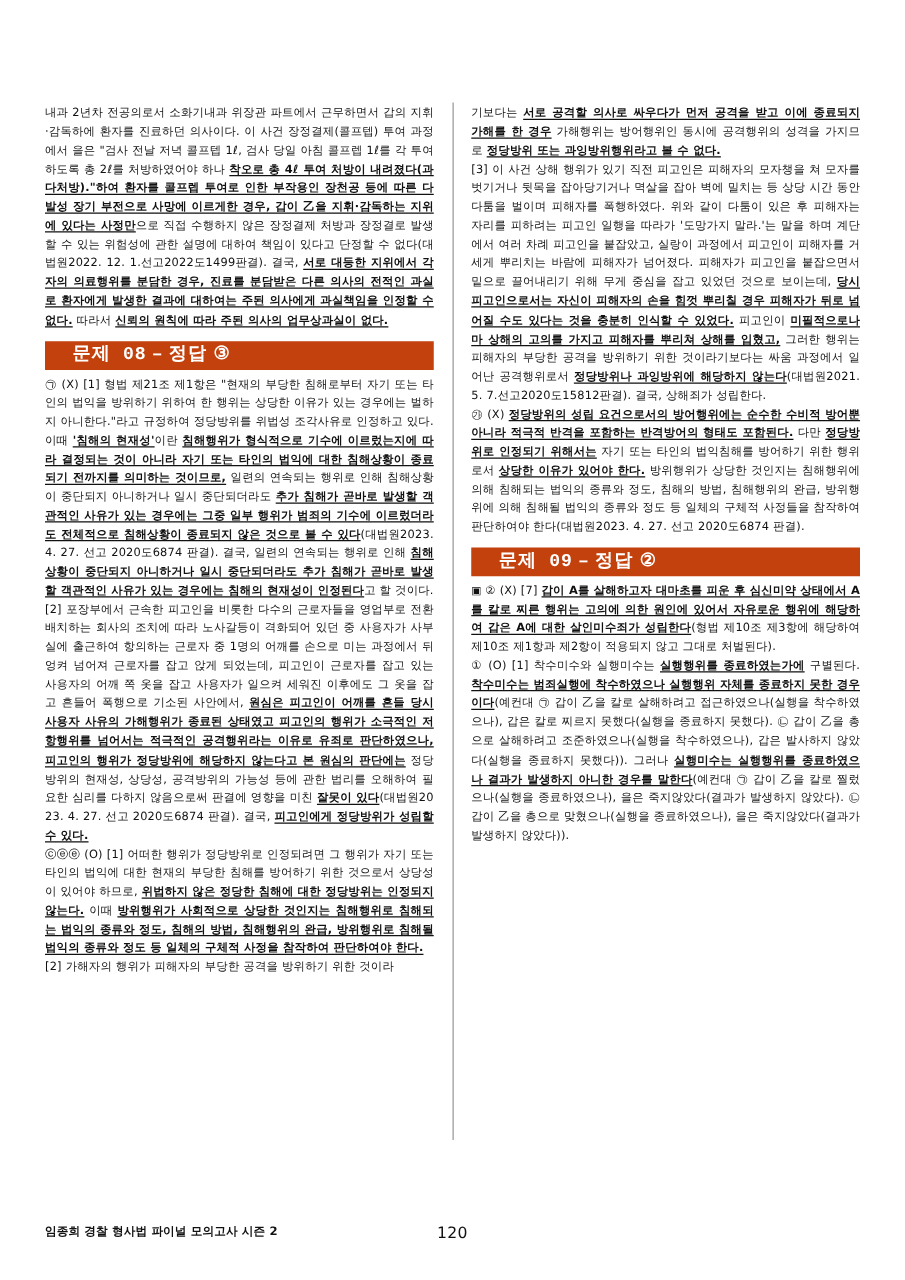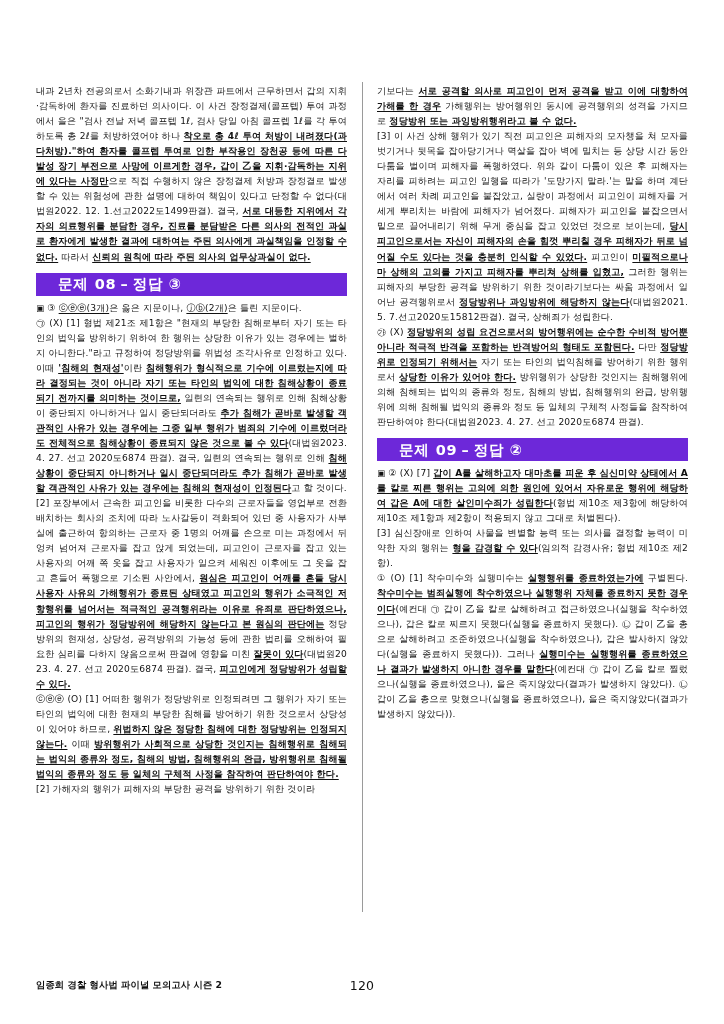--- a/index.html
+++ b/index.html
@@ -60,32 +60,33 @@
     word-break: break-all;
     color: #111;
   }
 
   p.t + p.t { margin-top: 0; }
 
   .u { text-decoration: underline; text-underline-offset: 1.5px; }
   .bu { font-weight: bold; text-decoration: underline; text-underline-offset: 1.5px; }
 
   .qbar {
-    background: #6d28d9;
+    background: #c2410c;
     color: #ffffff;
     font-weight: bold;
     font-size: 14.5px;
     line-height: 22px;
     height: 23px;
     padding: 0 0 0 22px;
     margin: 8px 0 5px 0;
     letter-spacing: 0.06em;
     white-space: nowrap;
     display: flex;
     align-items: center;
+    font-family: Liberation Mono, monospace;
   }
   .qbar .dash { padding: 0 4px; }
 
   .marker {
     font-size: 8.6px;
     letter-spacing: 0;
   }
 
   .footer {
     position: absolute;
@@ -122,55 +123,53 @@
 
       <p class="t"><span>내과 2년차 전공의로서 소화기내과 위장관 파트에서 근무하면서 갑의 지휘·감독하에 환자를 진료하던 의사이다. 이 사건 장정결제(콜프텝) 투여 과정에서 을은 "검사 전날 저녁 콜프텝 1ℓ, 검사 당일 아침 콜프렙 1ℓ를 각 투여하도록 총 2ℓ를 처방하였어야 하나 </span><span class="bu">착오로 총 4ℓ 투여 처방이 내려졌다(과다처방)."하여 환자를 콜프렙 투여로 인한 부작용인 장천공 등에 따른 다발성 장기 부전으로 사망에 이르게한 경우, 갑이 乙을 지휘·감독하는 지위에 있다는 사정만</span><span>으로 직접 수행하지 않은 장정결제 처방과 장정결로 발생할 수 있는 위험성에 관한 설명에 대하여 책임이 있다고 단정할 수 없다(대법원2022. 12. 1.선고2022도1499판결). 결국, </span><span class="bu">서로 대등한 지위에서 각자의 의료행위를 분담한 경우, 진료를 분담받은 다른 의사의 전적인 과실로 환자에게 발생한 결과에 대하여는 주된 의사에게 과실책임을 인정할 수 없다.</span><span> 따라서 </span><span class="bu">신뢰의 원칙에 따라 주된 의사의 업무상과실이 없다.</span></p>
 
       <div class="qbar">
         <span>문제 08</span>
         <span class="dash">–</span>
         <span>정답</span>
         <span style="padding-left:5px">③</span>
       </div>
 
-      <p class="t"><span class="marker">▣</span> <span>③</span> <span class="u">ⓒⓔⓔ(3개)</span><span>은 옳은 지문이나, </span><span class="u">ⓙⓑ(2개)</span><span>은 틀린 지문이다.</span></p>
 
       <p class="t"><span>㉠ (X) [1] </span><span>형법 제21조 제1항은 "현재의 부당한 침해로부터 자기 또는 타인의 법익을 방위하기 위하여 한 행위는 상당한 이유가 있는 경우에는 벌하지 아니한다."라고 규정하여 정당방위를 위법성 조각사유로 인정하고 있다. 이때 </span><span class="bu">'침해의 현재성'</span><span>이란 </span><span class="bu">침해행위가 형식적으로 기수에 이르렀는지에 따라 결정되는 것이 아니라 자기 또는 타인의 법익에 대한 침해상황이 종료되기 전까지를 의미하는 것이므로,</span><span> 일련의 연속되는 행위로 인해 침해상황이 중단되지 아니하거나 일시 중단되더라도 </span><span class="bu">추가 침해가 곧바로 발생할 객관적인 사유가 있는 경우에는 그중 일부 행위가 범죄의 기수에 이르렀더라도 전체적으로 침해상황이 종료되지 않은 것으로 볼 수 있다</span><span>(대법원2023. 4. 27. 선고 2020도6874 판결). 결국, 일련의 연속되는 행위로 인해 </span><span class="bu">침해상황이 중단되지 아니하거나 일시 중단되더라도 추가 침해가 곧바로 발생할 객관적인 사유가 있는 경우에는 침해의 현재성이 인정된다</span><span>고 할 것이다.</span></p>
 
       <p class="t"><span>[2] </span><span>포장부에서 근속한 피고인을 비롯한 다수의 근로자들을 영업부로 전환배치하는 회사의 조치에 따라 노사갈등이 격화되어 있던 중 사용자가 사부실에 출근하여 항의하는 근로자 중 1명의 어깨를 손으로 미는 과정에서 뒤엉켜 넘어져 근로자를 잡고 앉게 되었는데, 피고인이 근로자를 잡고 있는 사용자의 어깨 쪽 옷을 잡고 사용자가 일으켜 세워진 이후에도 그 옷을 잡고 흔들어 폭행으로 기소된 사안에서, </span><span class="bu">원심은 피고인이 어깨를 흔들 당시 사용자 사유의 가해행위가 종료된 상태였고 피고인의 행위가 소극적인 저항행위를 넘어서는 적극적인 공격행위라는 이유로 유죄로 판단하였으나, 피고인의 행위가 정당방위에 해당하지 않는다고 본 원심의 판단에는</span><span> 정당방위의 현재성, 상당성, 공격방위의 가능성 등에 관한 법리를 오해하여 필요한 심리를 다하지 않음으로써 판결에 영향을 미친 </span><span class="bu">잘못이 있다</span><span>(대법원2023. 4. 27. 선고 2020도6874 판결). 결국, </span><span class="bu">피고인에게 정당방위가 성립할 수 있다.</span></p>
 
       <p class="t"><span>ⓒⓔⓔ (O) [1] </span><span>어떠한 행위가 정당방위로 인정되려면 그 행위가 자기 또는 타인의 법익에 대한 현재의 부당한 침해를 방어하기 위한 것으로서 상당성이 있어야 하므로, </span><span class="bu">위법하지 않은 정당한 침해에 대한 정당방위는 인정되지 않는다.</span><span> 이때 </span><span class="bu">방위행위가 사회적으로 상당한 것인지는 침해행위로 침해되는 법익의 종류와 정도, 침해의 방법, 침해행위의 완급, 방위행위로 침해될 법익의 종류와 정도 등 일체의 구체적 사정을 참작하여 판단하여야 한다.</span></p>
 
       <p class="t"><span>[2] </span><span>가해자의 행위가 피해자의 부당한 공격을 방위하기 위한 것이라</span></p>
 
     </div>
 
     <div class="col-gap">
       <div class="col-divider"></div>
     </div>
 
     <div class="col">
 
-      <p class="t"><span>기보다는 </span><span class="bu">서로 공격할 의사로 피고인이 먼저 공격을 받고 이에 대항하여 가해를 한 경우</span><span> 가해행위는 방어행위인 동시에 공격행위의 성격을 가지므로 </span><span class="bu">정당방위 또는 과잉방위행위라고 볼 수 없다.</span></p>
+      <p class="t"><span>기보다는 </span><span class="bu">서로 공격할 의사로 싸우다가 먼저 공격을 받고 이에 종료되지 가해를 한 경우</span><span> 가해행위는 방어행위인 동시에 공격행위의 성격을 가지므로 </span><span class="bu">정당방위 또는 과잉방위행위라고 볼 수 없다.</span></p>
 
       <p class="t"><span>[3] </span><span>이 사건 상해 행위가 있기 직전 피고인은 피해자의 모자챙을 쳐 모자를 벗기거나 뒷목을 잡아당기거나 멱살을 잡아 벽에 밀치는 등 상당 시간 동안 다툼을 벌이며 피해자를 폭행하였다. 위와 같이 다툼이 있은 후 피해자는 자리를 피하려는 피고인 일행을 따라가 '도망가지 말라.'는 말을 하며 계단에서 여러 차례 피고인을 붙잡았고, 실랑이 과정에서 피고인이 피해자를 거세게 뿌리치는 바람에 피해자가 넘어졌다. 피해자가 피고인을 붙잡으면서 밑으로 끌어내리기 위해 무게 중심을 잡고 있었던 것으로 보이는데, </span><span class="bu">당시 피고인으로서는 자신이 피해자의 손을 힘껏 뿌리칠 경우 피해자가 뒤로 넘어질 수도 있다는 것을 충분히 인식할 수 있었다.</span><span> 피고인이 </span><span class="bu">미필적으로나마 상해의 고의를 가지고 피해자를 뿌리쳐 상해를 입혔고,</span><span> 그러한 행위는 피해자의 부당한 공격을 방위하기 위한 것이라기보다는 싸움 과정에서 일어난 공격행위로서 </span><span class="bu">정당방위나 과잉방위에 해당하지 않는다</span><span>(대법원2021. 5. 7.선고2020도15812판결). 결국, 상해죄가 성립한다.</span></p>
 
       <p class="t"><span>㉮ (X) </span><span class="bu">정당방위의 성립 요건으로서의 방어행위에는 순수한 수비적 방어뿐 아니라 적극적 반격을 포함하는 반격방어의 형태도 포함된다.</span><span> 다만 </span><span class="bu">정당방위로 인정되기 위해서는</span><span> 자기 또는 타인의 법익침해를 방어하기 위한 행위로서 </span><span class="bu">상당한 이유가 있어야 한다.</span><span> 방위행위가 상당한 것인지는 침해행위에 의해 침해되는 법익의 종류와 정도, 침해의 방법, 침해행위의 완급, 방위행위에 의해 침해될 법익의 종류와 정도 등 일체의 구체적 사정들을 참작하여 판단하여야 한다(대법원2023. 4. 27. 선고 2020도6874 판결).</span></p>
 
       <div class="qbar">
         <span>문제 09</span>
         <span class="dash">–</span>
         <span>정답</span>
         <span style="padding-left:5px">②</span>
       </div>
 
       <p class="t"><span class="marker">▣</span> <span>②</span><span> (X) [7] </span><span class="bu">갑이 A를 살해하고자 대마초를 피운 후 심신미약 상태에서 A를 칼로 찌른 행위는 고의에 의한 원인에 있어서 자유로운 행위에 해당하여 갑은 A에 대한 살인미수죄가 성립한다</span><span>(형법 제10조 제3항에 해당하여 제10조 제1항과 제2항이 적용되지 않고 그대로 처벌된다).</span></p>
 
 
-      <p class="t"><span>[3] </span><span>심신장애로 인하여 사물을 변별할 능력 또는 의사를 결정할 능력이 미약한 자의 행위는 </span><span class="bu">형을 감경할 수 있다</span><span>(임의적 감경사유; 형법 제10조 제2항).</span></p>
 
       <p class="t"><span>① (O) [1] </span><span>착수미수와 실행미수는 </span><span class="bu">실행행위를 종료하였는가에</span><span> 구별된다. </span><span class="bu">착수미수는 범죄실행에 착수하였으나 실행행위 자체를 종료하지 못한 경우이다</span><span>(예컨대 ㉠ 갑이 乙을 칼로 살해하려고 접근하였으나(실행을 착수하였으나), 갑은 칼로 찌르지 못했다(실행을 종료하지 못했다). ㉡ 갑이 乙을 총으로 살해하려고 조준하였으나(실행을 착수하였으나), 갑은 발사하지 않았다(실행을 종료하지 못했다)). 그러나 </span><span class="bu">실행미수는 실행행위를 종료하였으나 결과가 발생하지 아니한 경우를 말한다</span><span>(예컨대 ㉠ 갑이 乙을 칼로 찔렀으나(실행을 종료하였으나), 을은 죽지않았다(결과가 발생하지 않았다). ㉡ 갑이 乙을 총으로 맞혔으나(실행을 종료하였으나), 을은 죽지않았다(결과가 발생하지 않았다)).</span></p>
 
 
     </div>
   </div>
 
   <div class="footer">
     <span class="footer-title">임종희 경찰 형사법 파이널 모의고사 시즌 2</span>
     <span class="footer-page">120</span>

